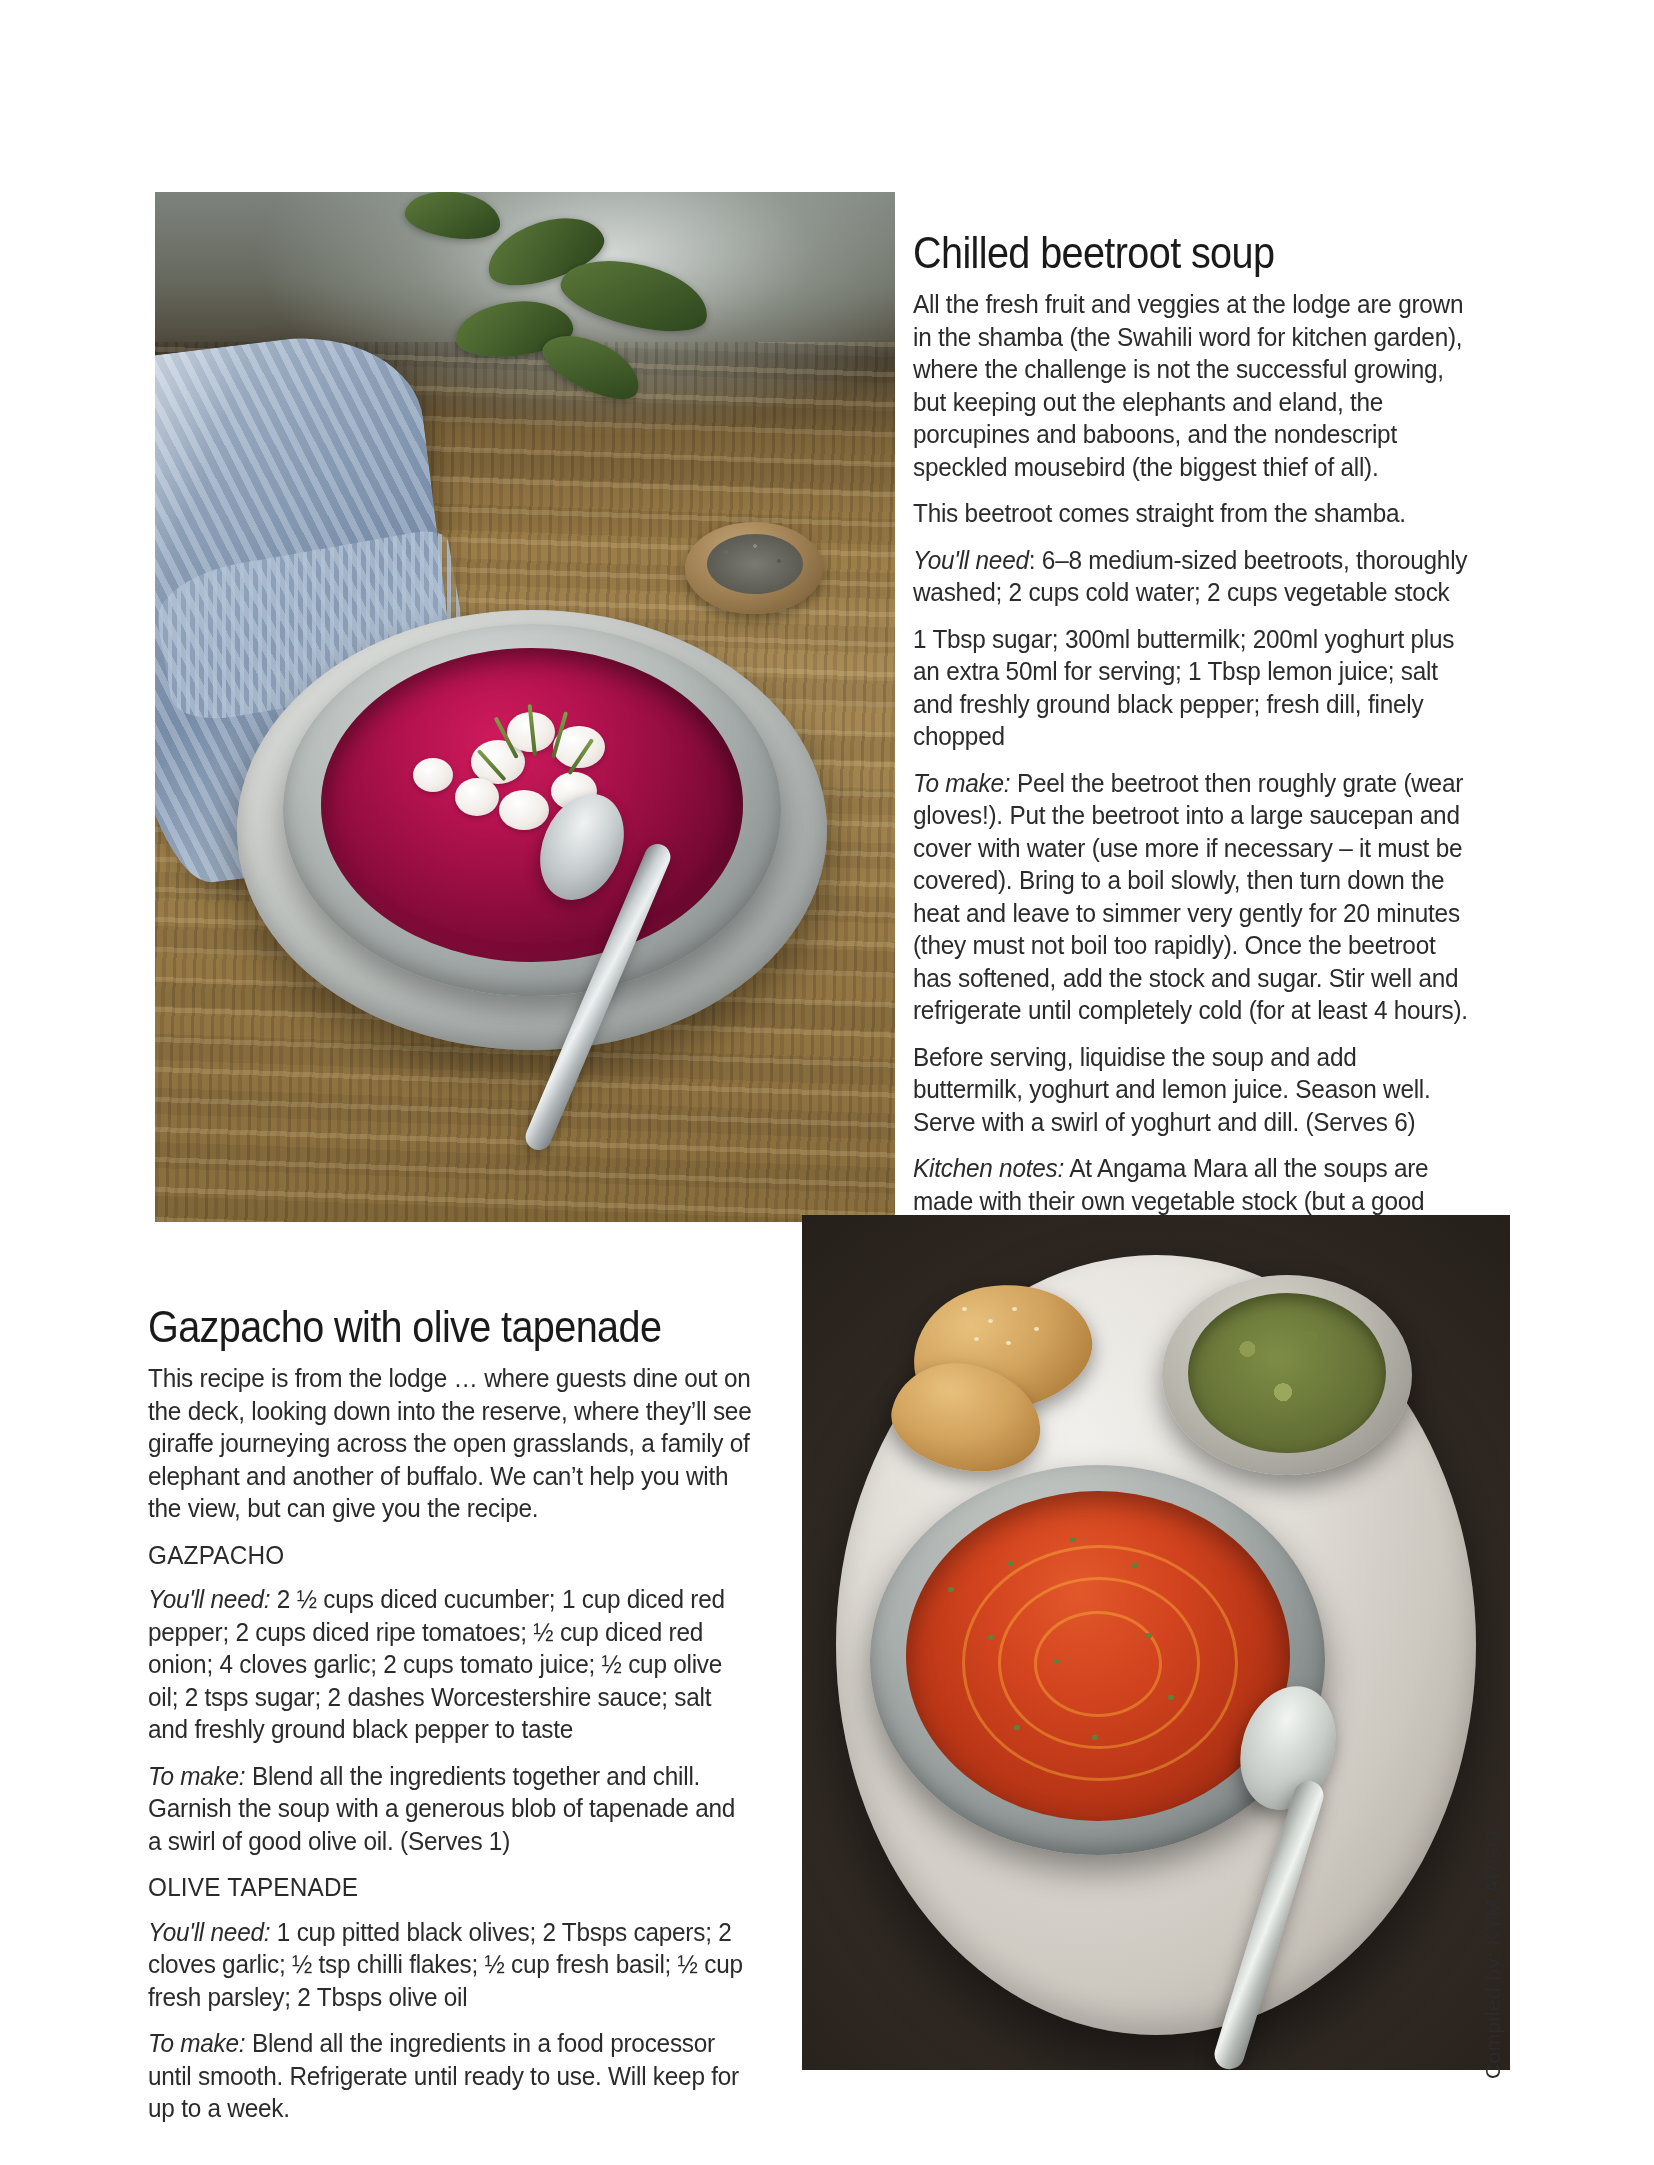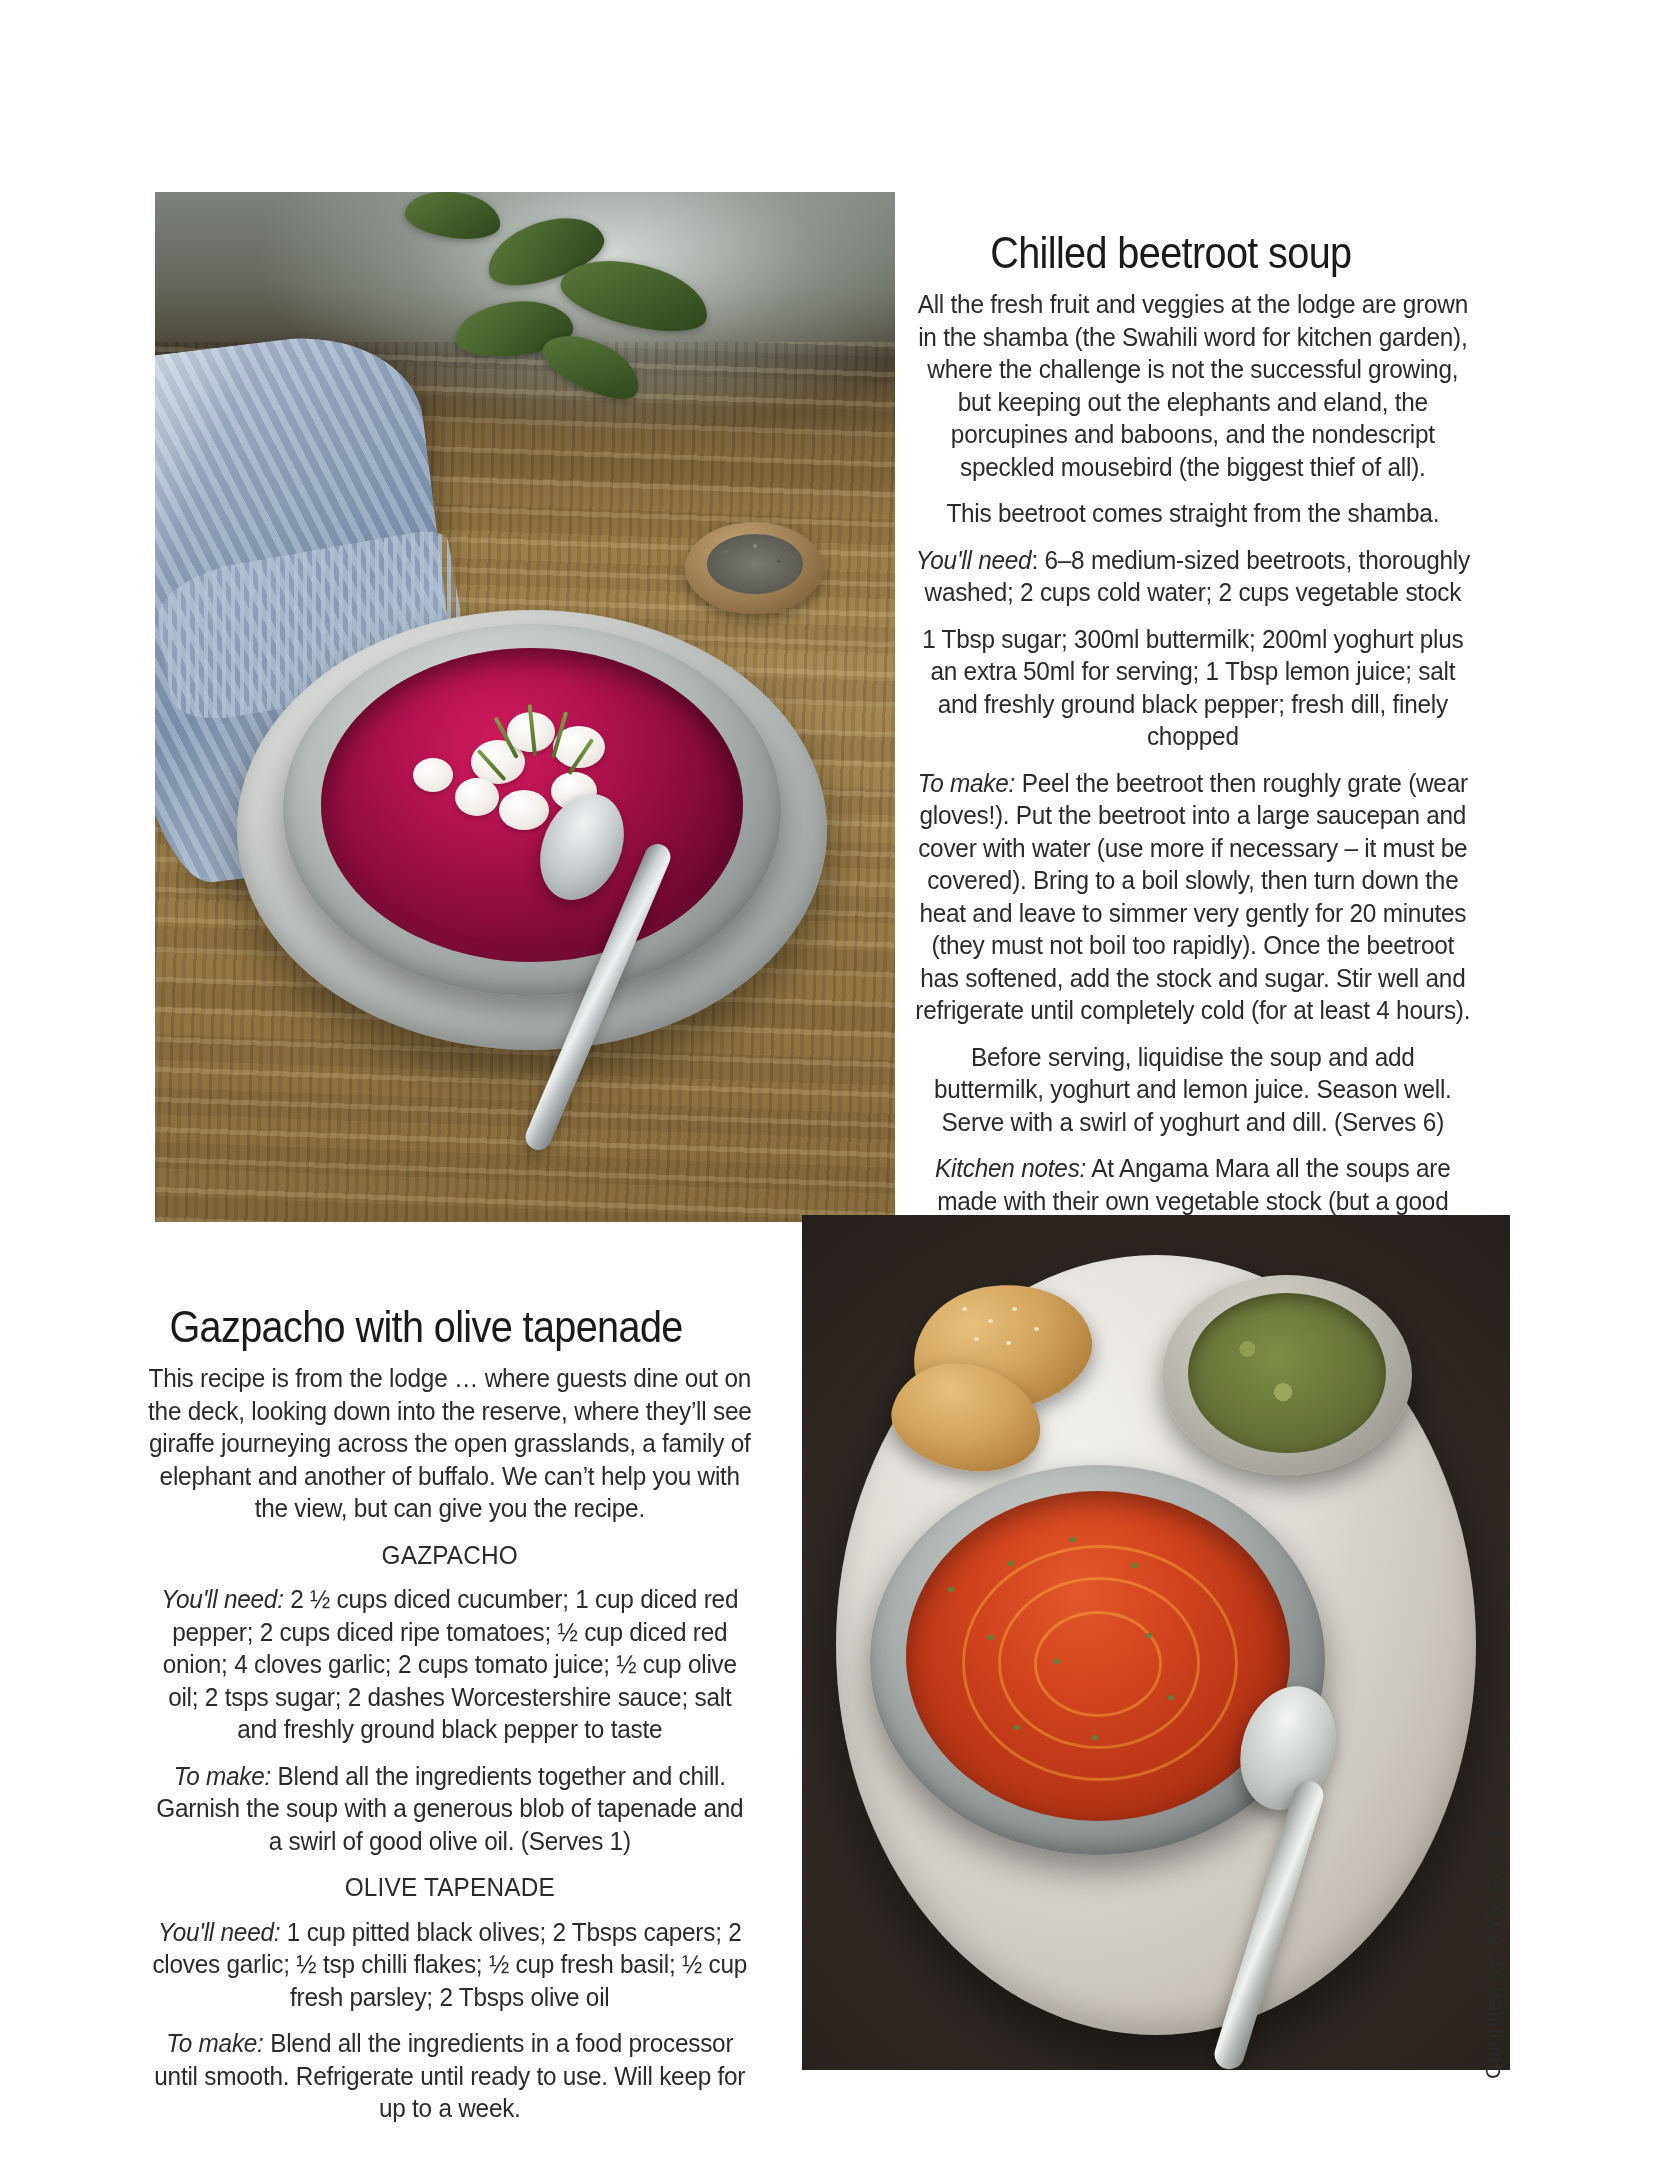--- a/index.html
+++ b/index.html
@@ -293,21 +293,20 @@
     height: 126px;
     border-radius: 50%;
     background: radial-gradient(ellipse at 40% 28%, #f2f5f2 0%, #c7ccc9 52%, #8c918e 100%);
     transform: rotate(17deg);
     box-shadow: 0 8px 18px rgba(0,0,0,0.35);
   }
 
   
   .col {
     position: absolute;
-    text-align: center;
   }
   #col-beetroot {
     left: 913px;
     top: 228px;
     width: 586px;
   }
   #col-gazpacho {
     left: 148px;
     top: 1302px;
     width: 632px;

